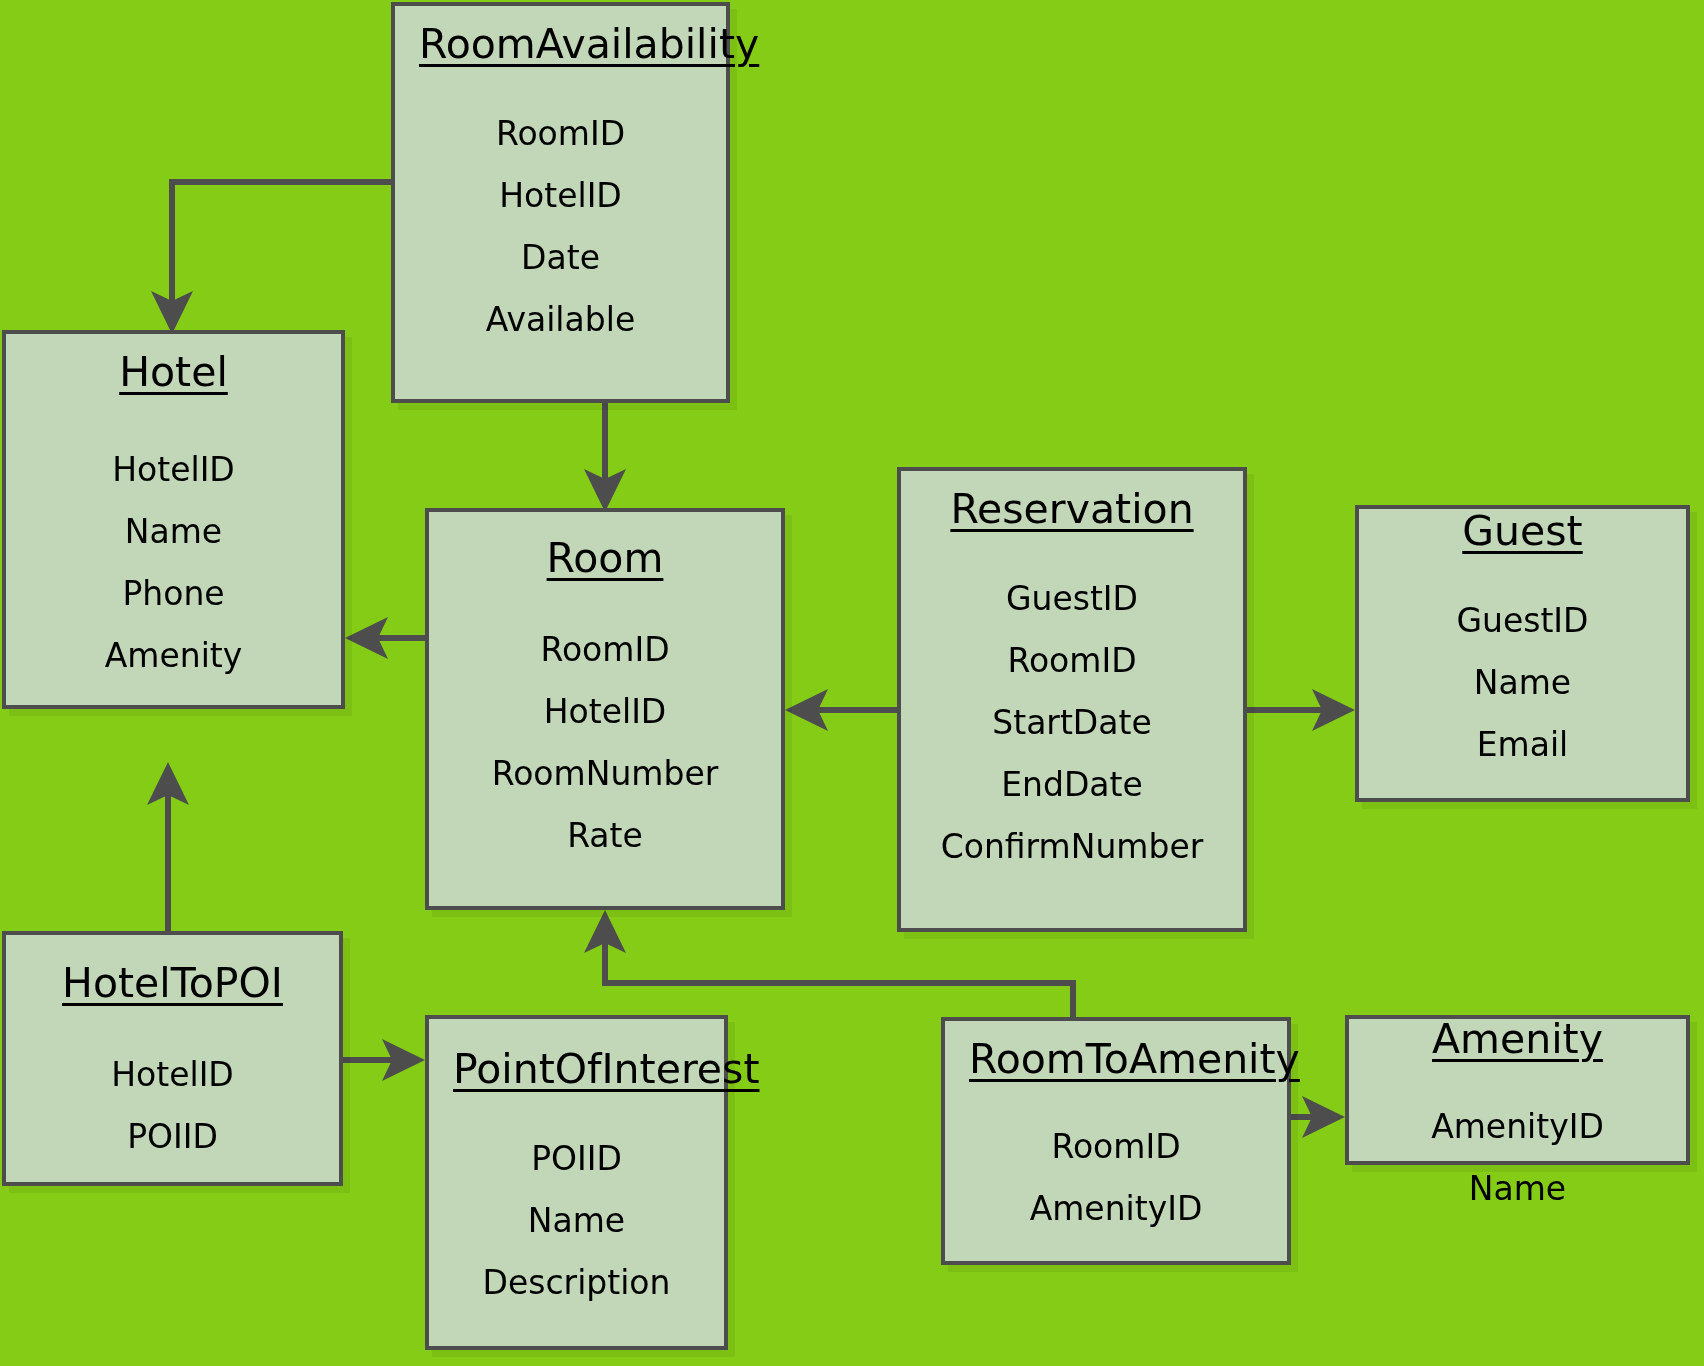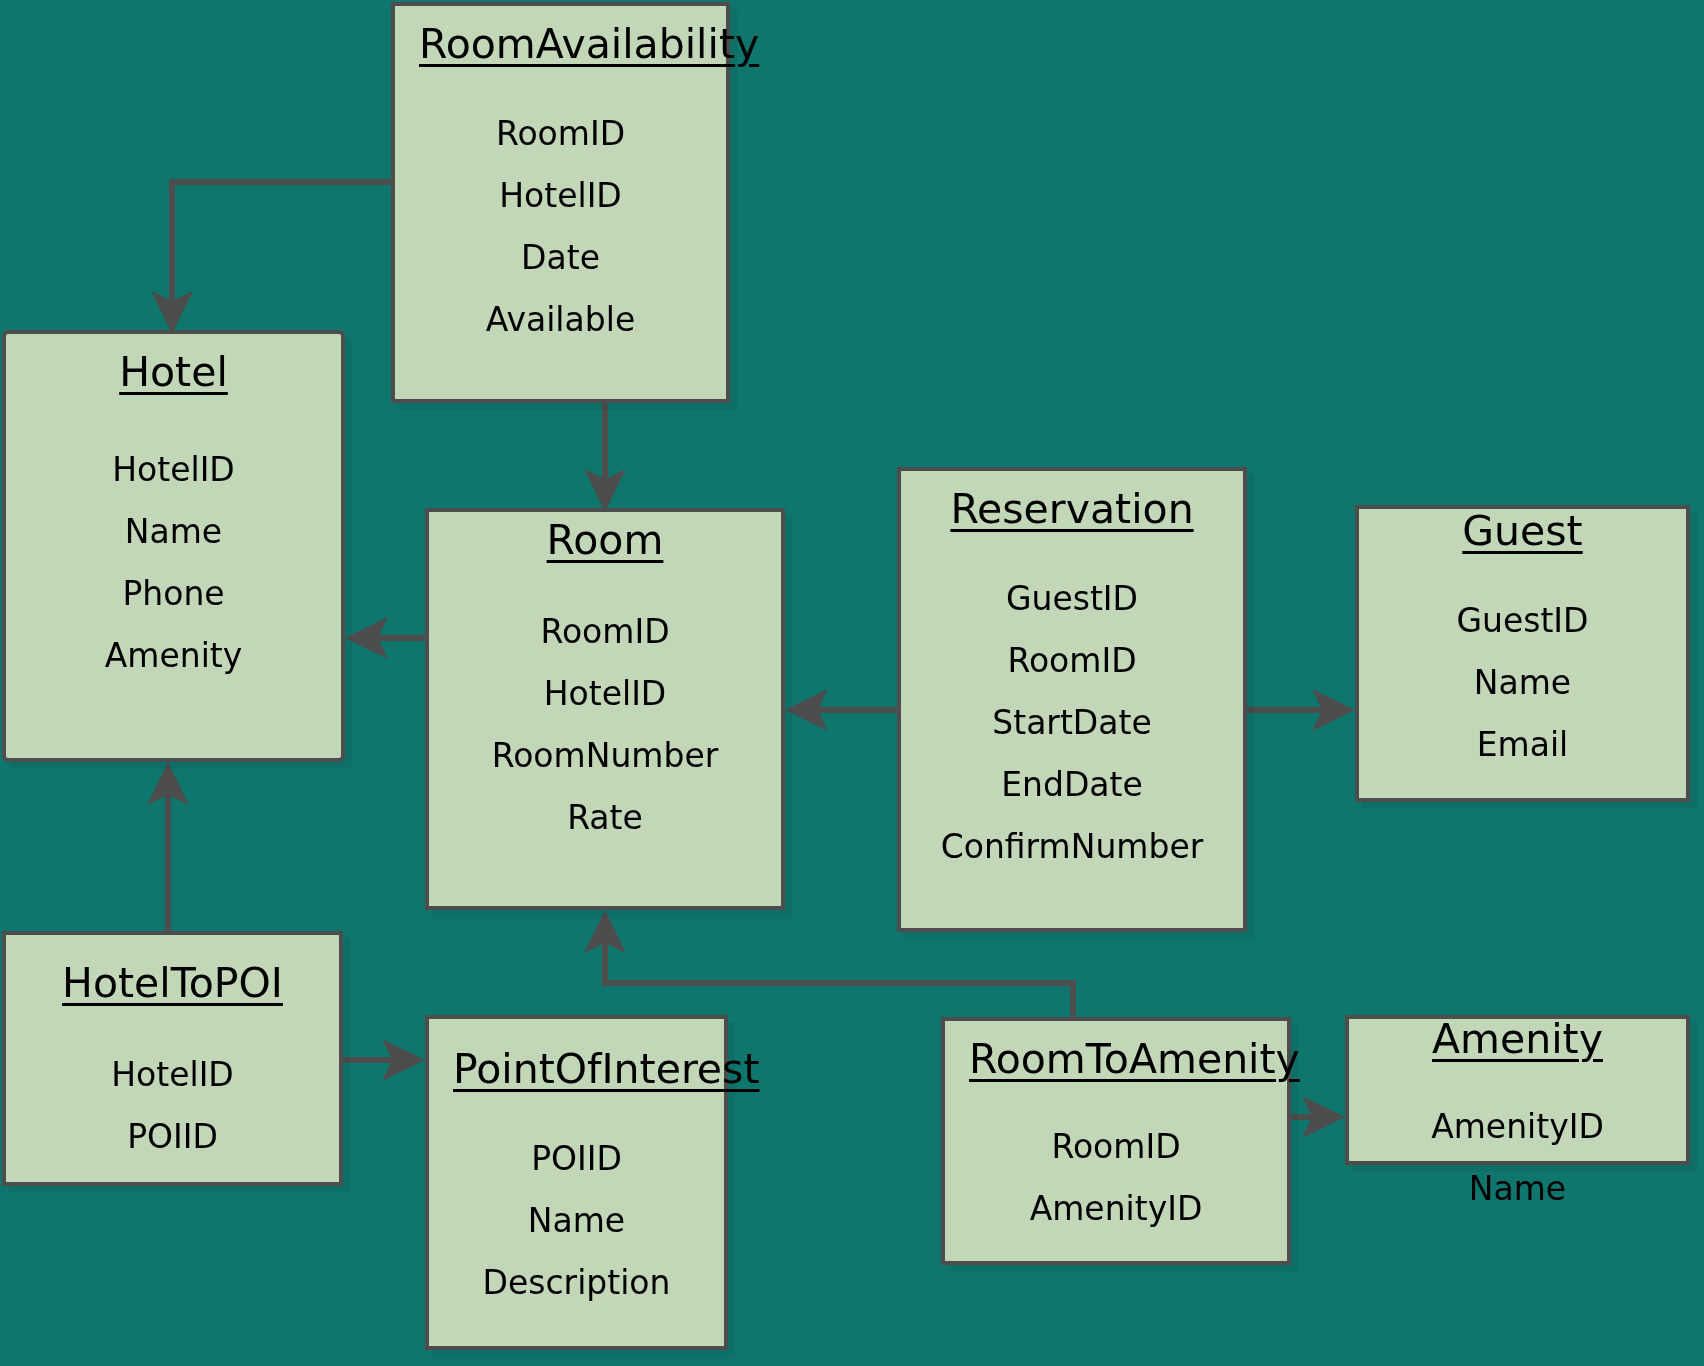--- a/index.html
+++ b/index.html
@@ -4,21 +4,21 @@
 <style>
   html, body {
     margin: 0;
     padding: 0;
     background: #ffffff;
   }
   #canvas {
     position: relative;
     width: 1704px;
     height: 1366px;
-    background: #0f766e;
+    background: #84cc16;
     font-family: "DejaVu Sans", sans-serif;
     overflow: hidden;
   }
   .entity {
     position: absolute;
     box-sizing: border-box;
     background: #c2d6b8;
     border: 4px solid #4d4d4d;
     box-shadow: 7px 7px 0 0 rgba(0,0,0,0.06);
     z-index: 5;
@@ -120,31 +120,31 @@
   <div class="entity" style="left:391px; top:2px; width:339px; height:401px; padding:18px 24px;">
     <div class="entity-title">RoomAvailability</div>
     <ul class="attr-list" style="margin-top:38px;">
       <li class="attr">RoomID</li>
       <li class="attr">HotelID</li>
       <li class="attr">Date</li>
       <li class="attr">Available</li>
     </ul>
   </div>
 
-  <div class="entity" style="left:2px; top:330px; width:343px; height:432px; padding:18px 31px;border-radius:6px;">
+  <div class="entity" style="left:2px; top:330px; width:343px; height:379px; padding:18px 31px;">
     <div class="entity-title">Hotel</div>
     <ul class="attr-list" style="margin-top:46px;">
       <li class="attr">HotelID</li>
       <li class="attr">Name</li>
       <li class="attr">Phone</li>
       <li class="attr">Amenity</li>
     </ul>
   </div>
 
-  <div class="entity" style="left:425px; top:508px; width:360px; height:402px; padding:8px 24px;">
+  <div class="entity" style="left:425px; top:508px; width:360px; height:402px; padding:26px 24px;">
     <div class="entity-title">Room</div>
     <ul class="attr-list" style="margin-top:40px;">
       <li class="attr">RoomID</li>
       <li class="attr">HotelID</li>
       <li class="attr">RoomNumber</li>
       <li class="attr">Rate</li>
     </ul>
   </div>
 
   <div class="entity" style="left:897px; top:467px; width:350px; height:465px; padding:18px 24px;">

